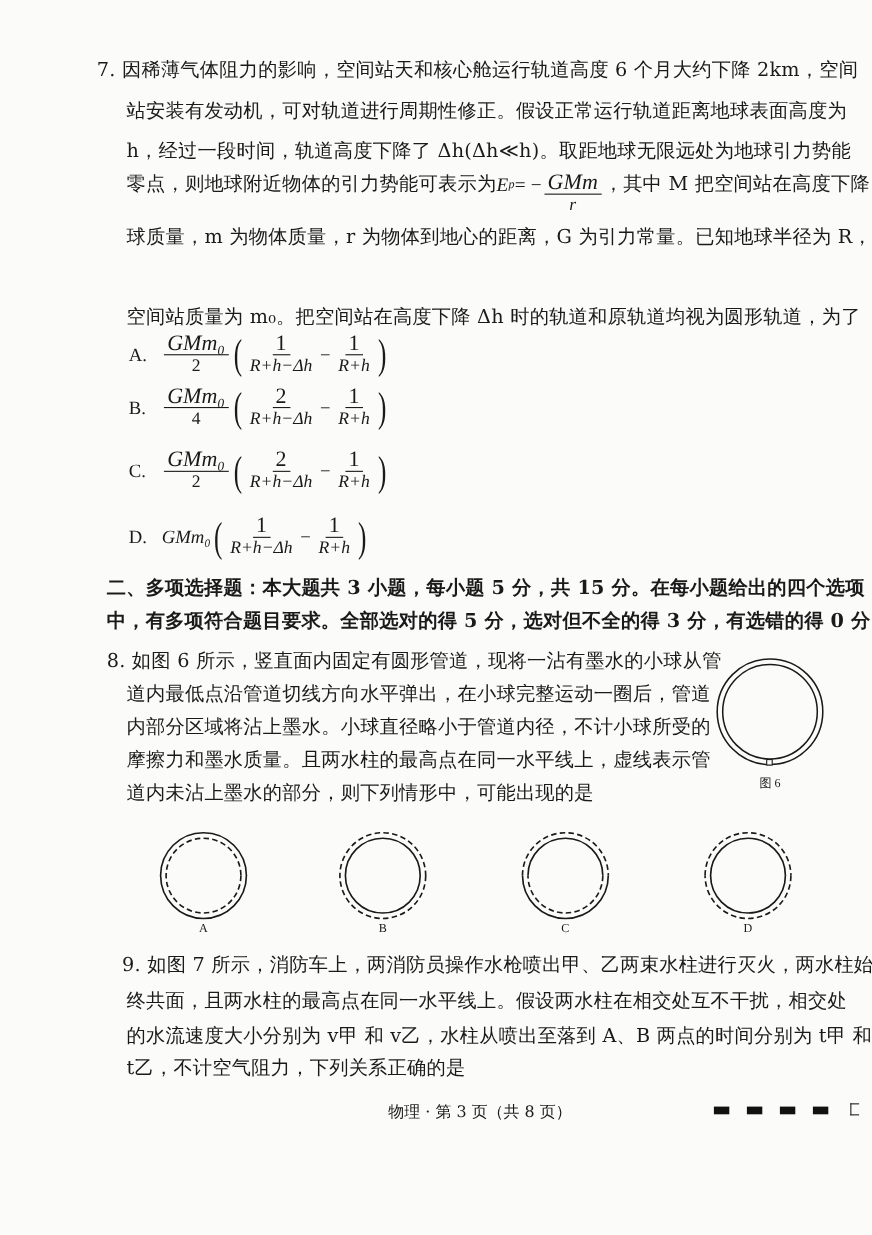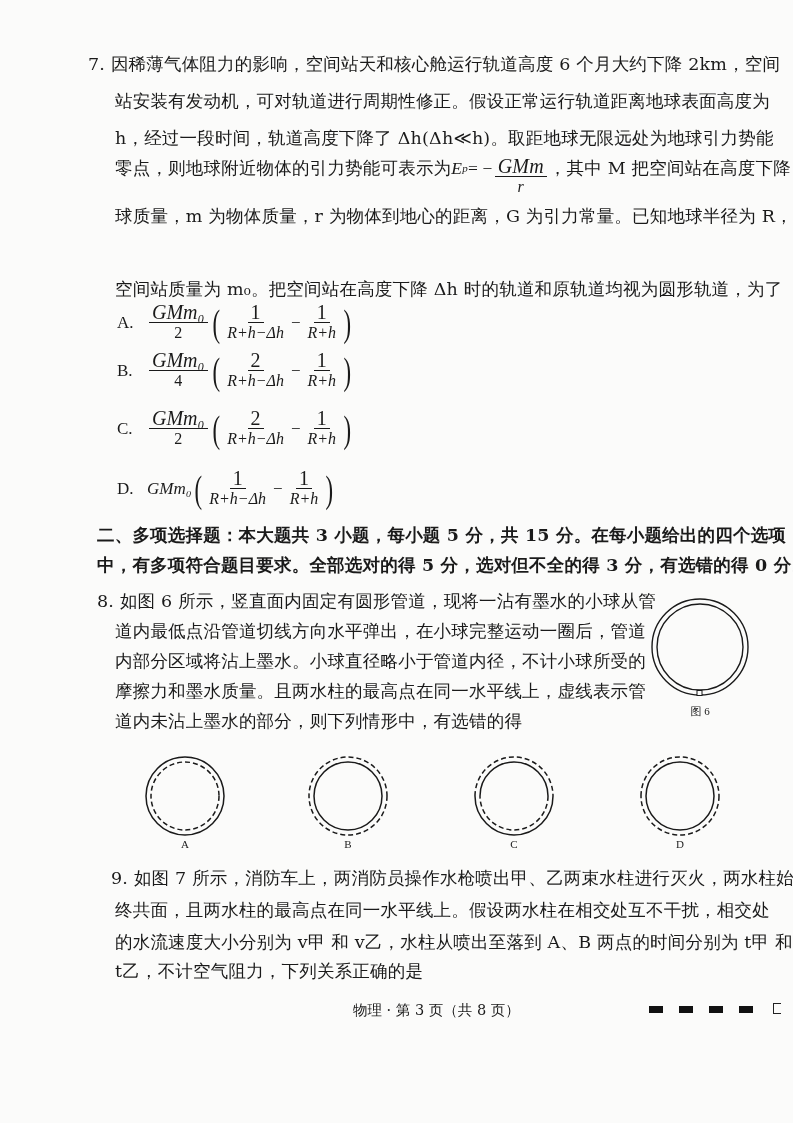--- a/index.html
+++ b/index.html
@@ -126,21 +126,21 @@
   <div class="line bold" style="left:97px; top:523px;">二、多项选择题：本大题共 3 小题，每小题 5 分，共 15 分。在每小题给出的四个选项</div>
   <div class="line bold" style="left:97px; top:553px;">中，有多项符合题目要求。全部选对的得 5 分，选对但不全的得 3 分，有选错的得 0 分。</div>
 
   <div class="line" style="left:97px; top:589px;">
     <span>8.</span>
     <span>如图 6 所示，竖直面内固定有圆形管道，现将一沾有墨水的小球从管</span>
   </div>
   <div class="line" style="left:115px; top:619px;">道内最低点沿管道切线方向水平弹出，在小球完整运动一圈后，管道</div>
   <div class="line" style="left:115px; top:649px;">内部分区域将沾上墨水。小球直径略小于管道内径，不计小球所受的</div>
   <div class="line" style="left:115px; top:679px;">摩擦力和墨水质量。且两水柱的最高点在同一水平线上，虚线表示管</div>
-  <div class="line" style="left:115px; top:709px;">道内未沾上墨水的部分，则下列情形中，有选错的得</div>
+  <div class="line" style="left:115px; top:709px;">道内未沾上墨水的部分，则下列情形中，可能出现的是</div>
 
   <svg class="fig" style="left:645px; top:592px;" width="110" height="110" viewBox="0 0 110 110">
     <circle cx="55" cy="55" r="48" fill="none" stroke="#1a1a1a" stroke-width="1.4"></circle>
     <circle cx="55" cy="55" r="43" fill="none" stroke="#1a1a1a" stroke-width="1.4"></circle>
     <rect x="52" y="98.5" width="5" height="5" fill="#fbfbfa" stroke="#1a1a1a" stroke-width="1"></rect>
   </svg>
   <div class="cap" style="left:680px; top:704px; width:40px;">图 6</div>
 
   <svg class="fig" style="left:143px; top:754px;" width="84" height="84" viewBox="0 0 84 84">
     <circle cx="42" cy="42" r="39" fill="none" stroke="#1a1a1a" stroke-width="1.5"></circle>

